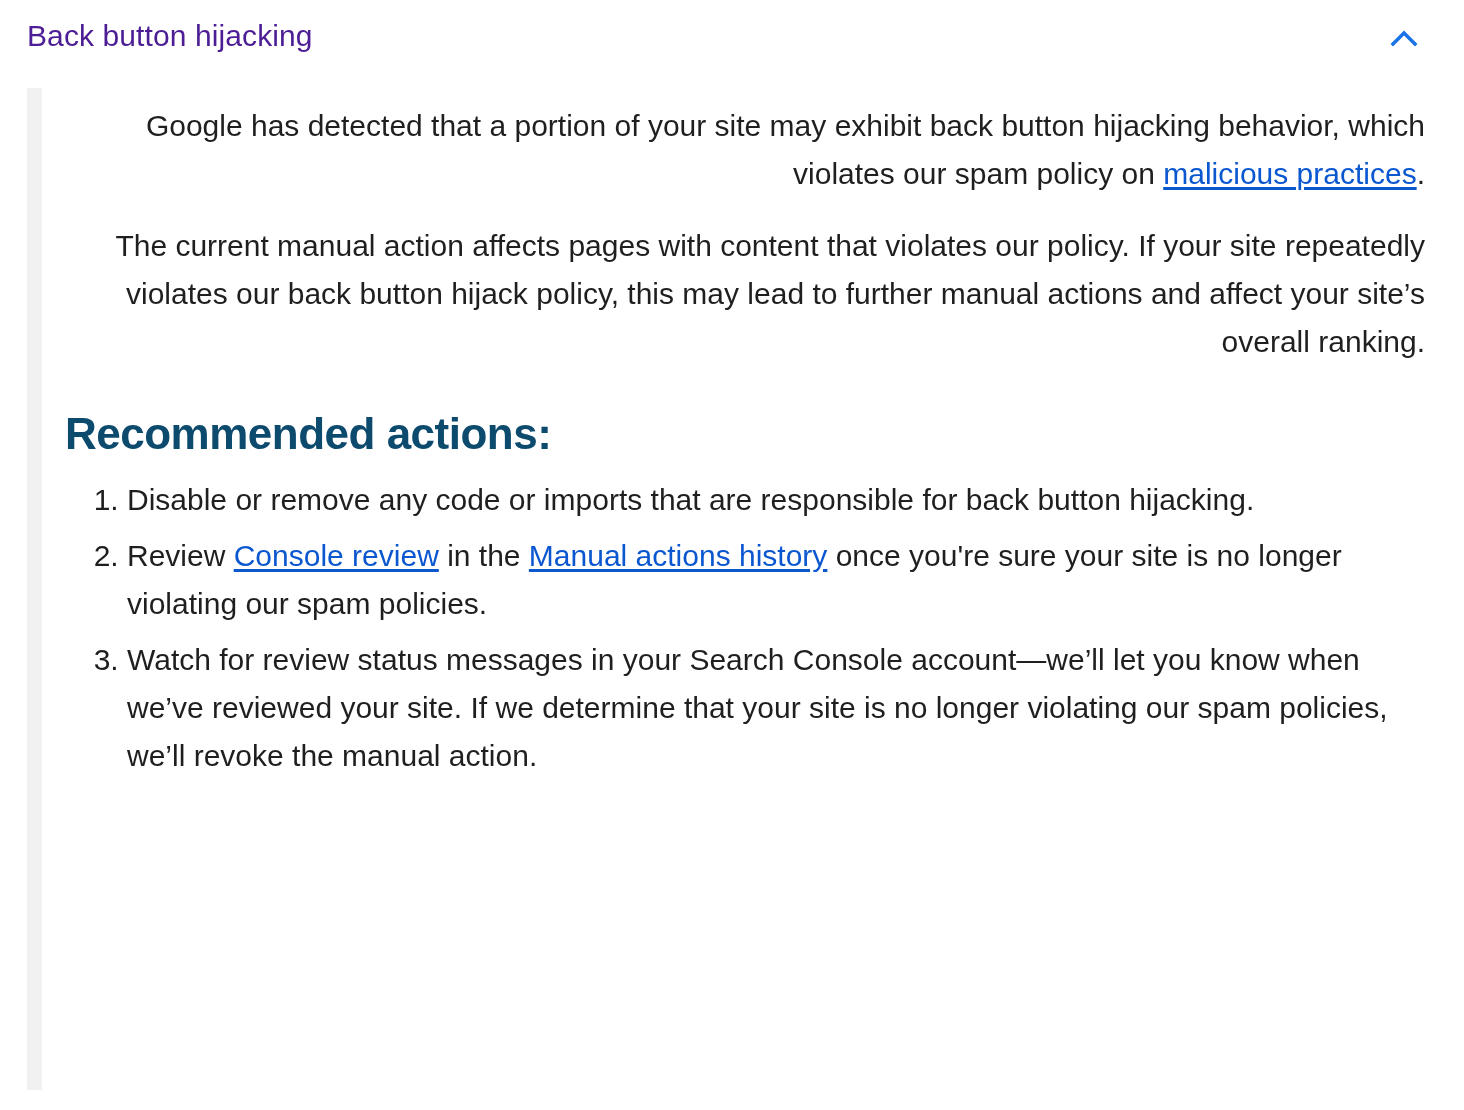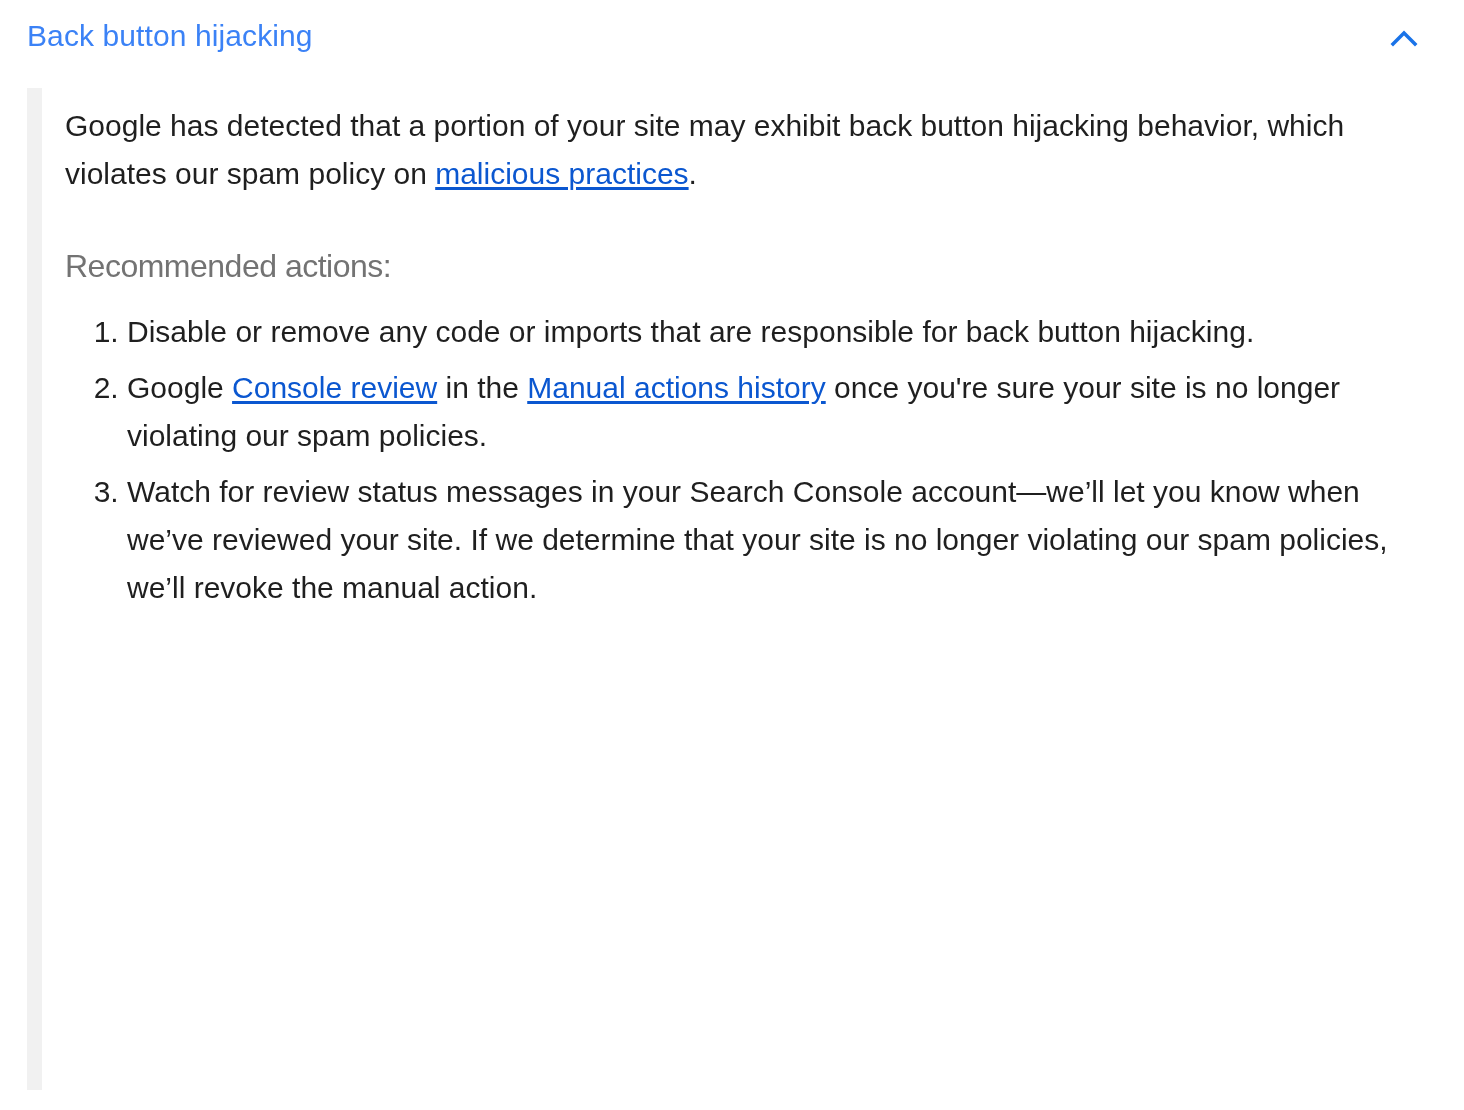--- a/index.html
+++ b/index.html
@@ -1,43 +1,44 @@
 <!DOCTYPE html>
 <html><head>
 <meta charset="utf-8">
 <style>
   html, body { margin: 0; padding: 0; background: #ffffff; }
   body { width: 1464px; height: 1110px; position: relative; overflow: hidden;
          font-family: "Liberation Sans", "DejaVu Sans", sans-serif; color: #1f1f1f; }
   .header { position: absolute; left: 0; top: 0; width: 1464px; height: 76px; cursor: pointer; }
-  .title { position: absolute; left: 27px; top: 16px; font-size: 30px; color: #3b82f6; line-height: 40px; letter-spacing: 0.1px; }
+  .title { position: absolute; left: 27px; top: 16px; font-size: 30px; color: #4c1d95; line-height: 40px; letter-spacing: 0.1px; }
   .chevron { position: absolute; left: 1388px; top: 26px; width: 32px; height: 24px; }
   .panel { position: absolute; left: 27px; top: 88px; width: 1410px; height: 1002px; }
   .bar { position: absolute; left: 0; top: 0; width: 15px; height: 1002px; background: #f1f1f1; }
   .content { position: absolute; left: 38px; top: 14px; width: 1360px; font-size: 30px; line-height: 48px; color: #1f1f1f; }
-  .content p { margin: 0 0 24px 0; }
+  .content p { margin: 0 0 24px 0; text-align: right; }
   a { color: #0b57d0; text-decoration: underline; text-underline-offset: 3px; }
-  h2 { font-size: 32px; font-weight: normal; margin: 44px 0 14px 0; line-height: 48px; color: #737373; letter-spacing: -0.5px; }
+  h2 { font-size: 44px; font-weight: bold; margin: 44px 0 14px 0; line-height: 48px; color: #0c4a6e; letter-spacing: -0.5px; }
   ol { margin: 18px 0 0 0; padding-left: 62px; }
   ol li { margin-bottom: 8px; padding-left: 0; }
 </style>
 </head>
 <body>
 
 <div class="header">
   <div class="title">Back button hijacking</div>
   <svg class="chevron" viewBox="0 0 32 24">
     <polyline points="5,18 16,7 27,18" fill="none" stroke="#1a73e8" stroke-width="3.5" stroke-linecap="square"></polyline>
   </svg>
 </div>
 
 <div class="panel">
   <div class="bar"></div>
   <div class="content">
     <p><span>Google has detected that a portion of your site may exhibit back button hijacking behavior, which violates our spam policy on </span><a href="#">malicious practices</a><span>.</span></p>
+    <p>The current manual action affects pages with content that violates our policy. If your site repeatedly violates our back button hijack policy, this may lead to further manual actions and affect your site’s overall ranking.</p>
     <h2>Recommended actions:</h2>
     <ol>
       <li>Disable or remove any code or imports that are responsible for back button hijacking.</li>
-      <li><span>Google </span><a href="#">Console review</a><span> in the </span><a href="#">Manual actions history</a><span> once you're sure your site is no longer violating our spam policies.</span></li>
+      <li><span>Review </span><a href="#">Console review</a><span> in the </span><a href="#">Manual actions history</a><span> once you're sure your site is no longer violating our spam policies.</span></li>
       <li>Watch for review status messages in your Search Console account—we’ll let you know when we’ve reviewed your site. If we determine that your site is no longer violating our spam policies, we’ll revoke the manual action.</li>
     </ol>
   </div>
 </div>
 
 </body></html>

